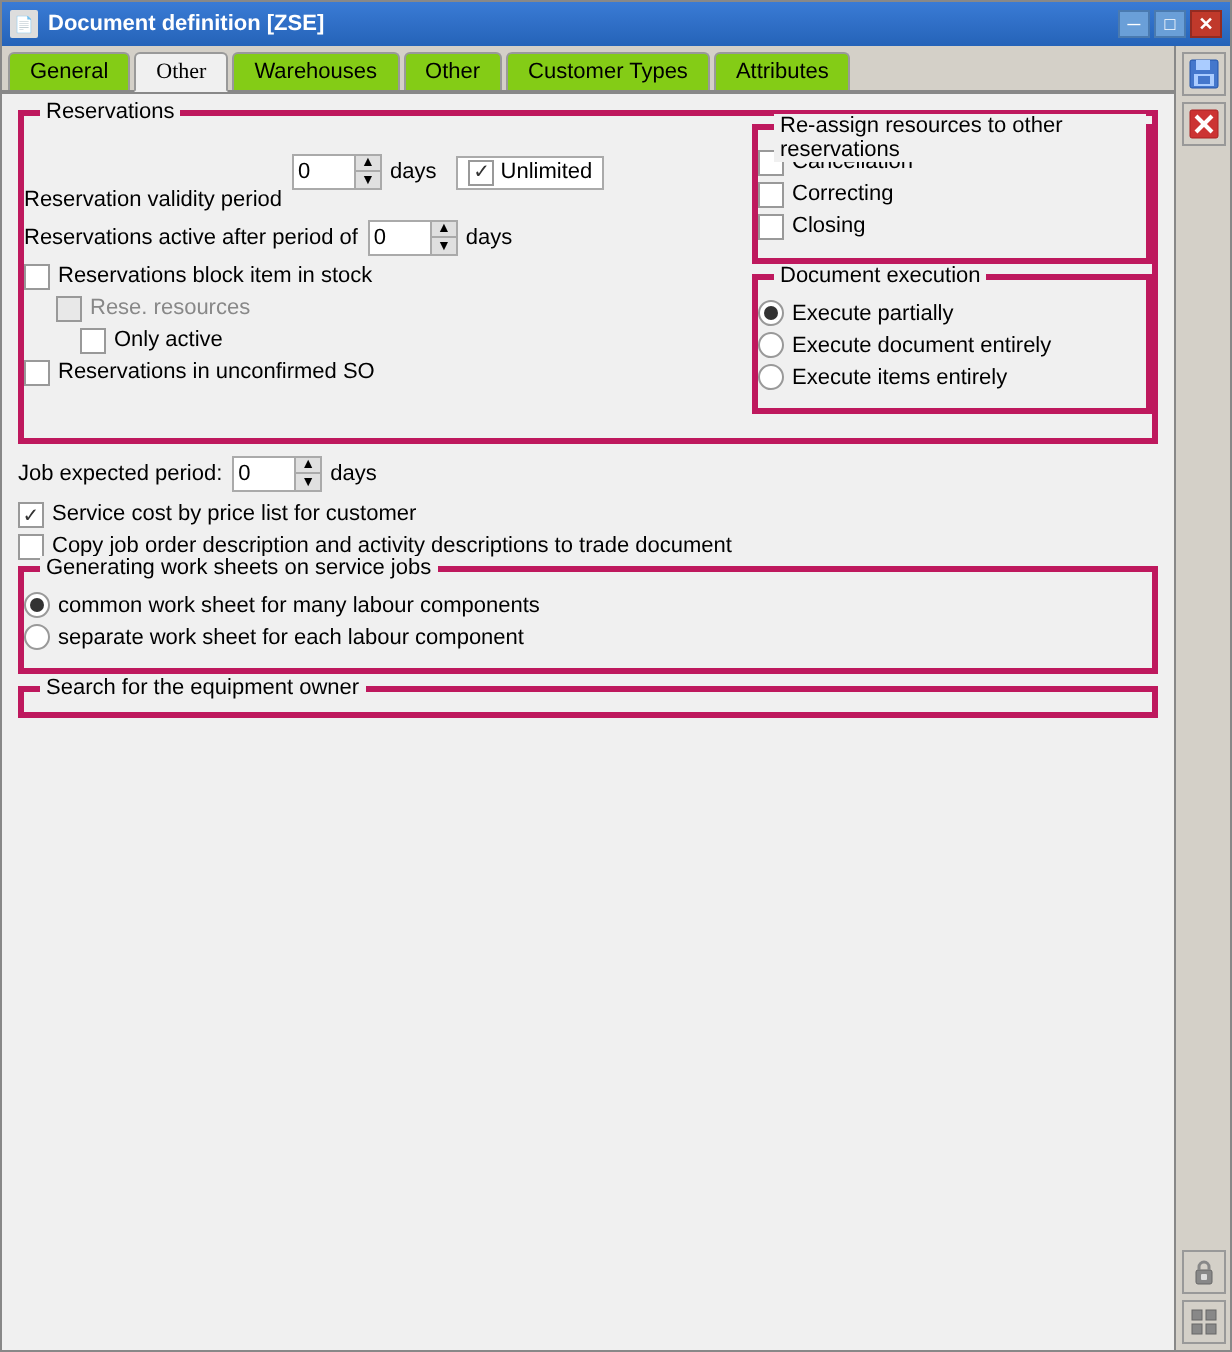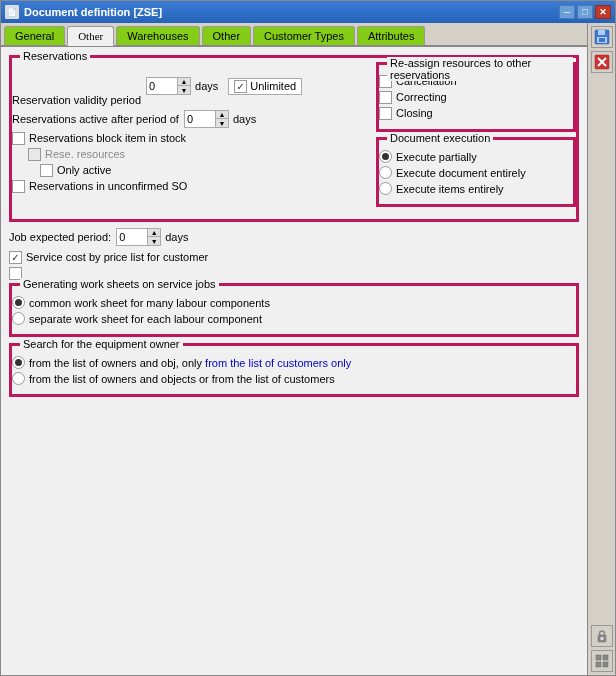--- a/index.html
+++ b/index.html
@@ -427,50 +427,39 @@
           <span style="margin-left:4px;">days</span>
         </div>
 
         <div class="checkbox-row">
           <div class="checkbox-styled checked"></div>
           <label>Service cost by price list for customer</label>
         </div>
 
         <div class="checkbox-row">
           <div class="checkbox-styled"></div>
+          <label>Copy job order description and activity descriptions to trade document</label>
         </div>
 
         <div class="group-box">
           <span class="group-box-title">Generating work sheets on service jobs</span>
           <div style="margin-top:6px;">
             <div class="radio-row">
               <div class="radio-styled checked"></div>
               <label>common work sheet for many labour components</label>
             </div>
             <div class="radio-row">
               <div class="radio-styled"></div>
               <label>separate work sheet for each labour component</label>
             </div>
           </div>
         </div>
 
         <div class="group-box">
           <span class="group-box-title">Search for the equipment owner</span>
-          <div style="margin-top:6px;">
-            <div class="radio-row">
-              <div class="radio-styled checked"></div>
-              <label>
-                <span>from the list of owners and obj, only  </span><span class="text-blue">from the list of customers only</span>
-              </label>
-            </div>
-            <div class="radio-row">
-              <div class="radio-styled"></div>
-              <label>from the list of owners and objects or from the list of customers</label>
-            </div>
-          </div>
         </div>
 
       </div>
     </div>
 
     <div class="right-sidebar">
       <div class="sidebar-btn save" title="Save">
         <svg width="16" height="16" viewBox="0 0 16 16">
           <rect x="1" y="1" width="14" height="14" rx="1" fill="#4477cc" stroke="#2255aa" stroke-width="0.5"></rect>
           <rect x="4" y="1" width="7" height="5" fill="#aaccff"></rect>

